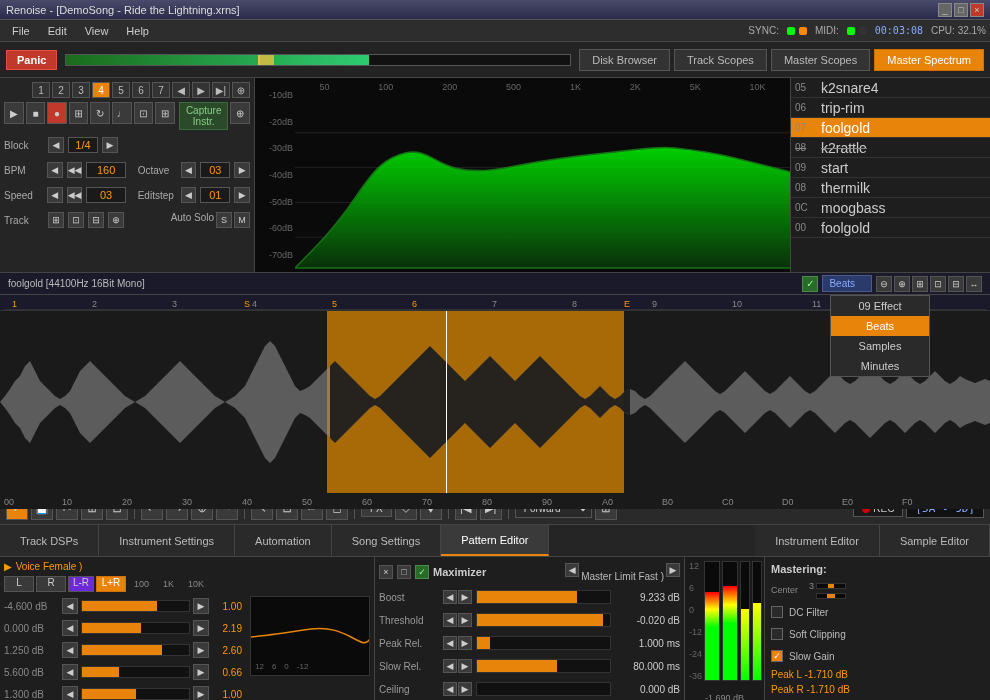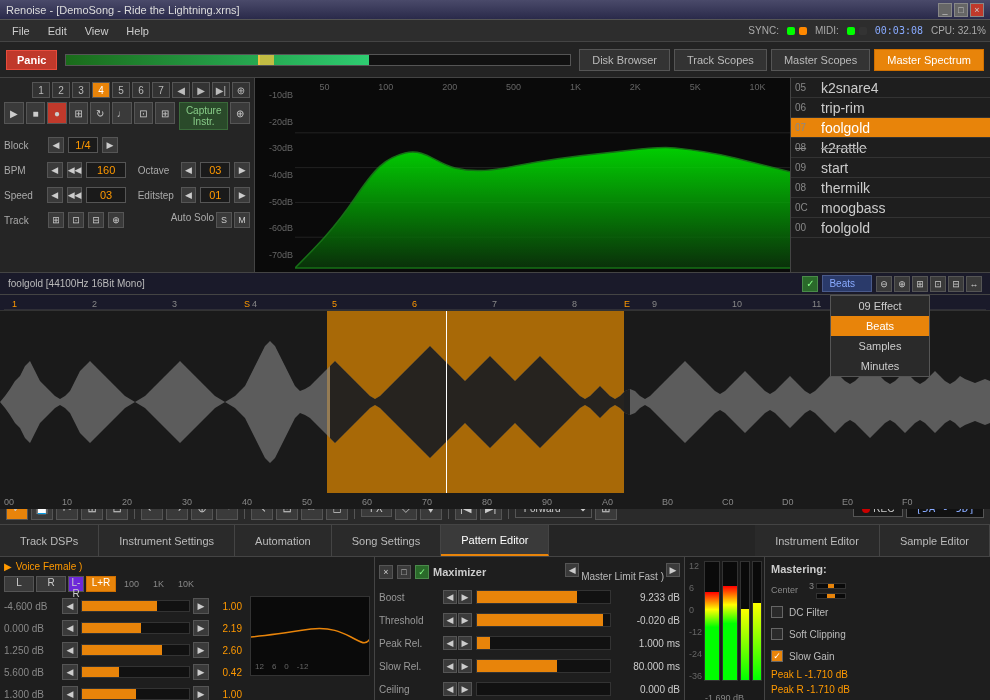--- a/index.html
+++ b/index.html
@@ -916,21 +916,21 @@
 
   <div id="voice-panel">
     <div class="voice-header">
       <span>▶</span>
       <span>Voice Female )</span>
     </div>
 
     <div style="display:flex;gap:2px;margin-bottom:4px;">
       <div style="width:30px;height:16px;background:#3a3a3a;border:1px solid #555;text-align:center;font-size:10px;color:#ccc;cursor:pointer;">L</div>
       <div style="width:30px;height:16px;background:#3a3a3a;border:1px solid #555;text-align:center;font-size:10px;color:#ccc;cursor:pointer;">R</div>
-      <div style="width:16px;height:16px;background:#6d28d9;border:1px solid #555;text-align:center;font-size:10px;color:#ccc;cursor:pointer;">L-R</div>
+      <div style="width:26px;height:16px;background:#6d28d9;border:1px solid #555;text-align:center;font-size:10px;color:#ccc;cursor:pointer;">L-R</div>
       <div style="width:30px;height:16px;background:#e8840a;border:1px solid #d07000;text-align:center;font-size:10px;color:#fff;cursor:pointer;">L+R</div>
       <div style="font-size:9px;color:#888;padding:3px 6px;">100</div>
       <div style="font-size:9px;color:#888;padding:3px 6px;">1K</div>
       <div style="font-size:9px;color:#888;padding:3px 6px;">10K</div>
     </div>
 
     <div style="display:flex;gap:4px;">
       <div style="flex:1;">
         <div class="eq-row">
           <span class="eq-freq">-4.600 dB</span>
@@ -959,21 +959,21 @@
           <div class="eq-btn">▶</div>
           <span class="eq-val">2.60</span>
         </div>
         <div class="eq-row">
           <span class="eq-freq">5.600 dB</span>
           <div class="eq-btn">◀</div>
           <div class="eq-bar-container">
               <div class="eq-bar" style="width:35%;"></div>
             </div>
           <div class="eq-btn">▶</div>
-          <span class="eq-val">0.42</span>
+          <span class="eq-val">0.66</span>
         </div>
         <div class="eq-row">
           <span class="eq-freq">1.300 dB</span>
           <div class="eq-btn">◀</div>
           <div class="eq-bar-container">
               <div class="eq-bar" style="width:50%;"></div>
             </div>
           <div class="eq-btn">▶</div>
           <span class="eq-val">1.00</span>
         </div>

